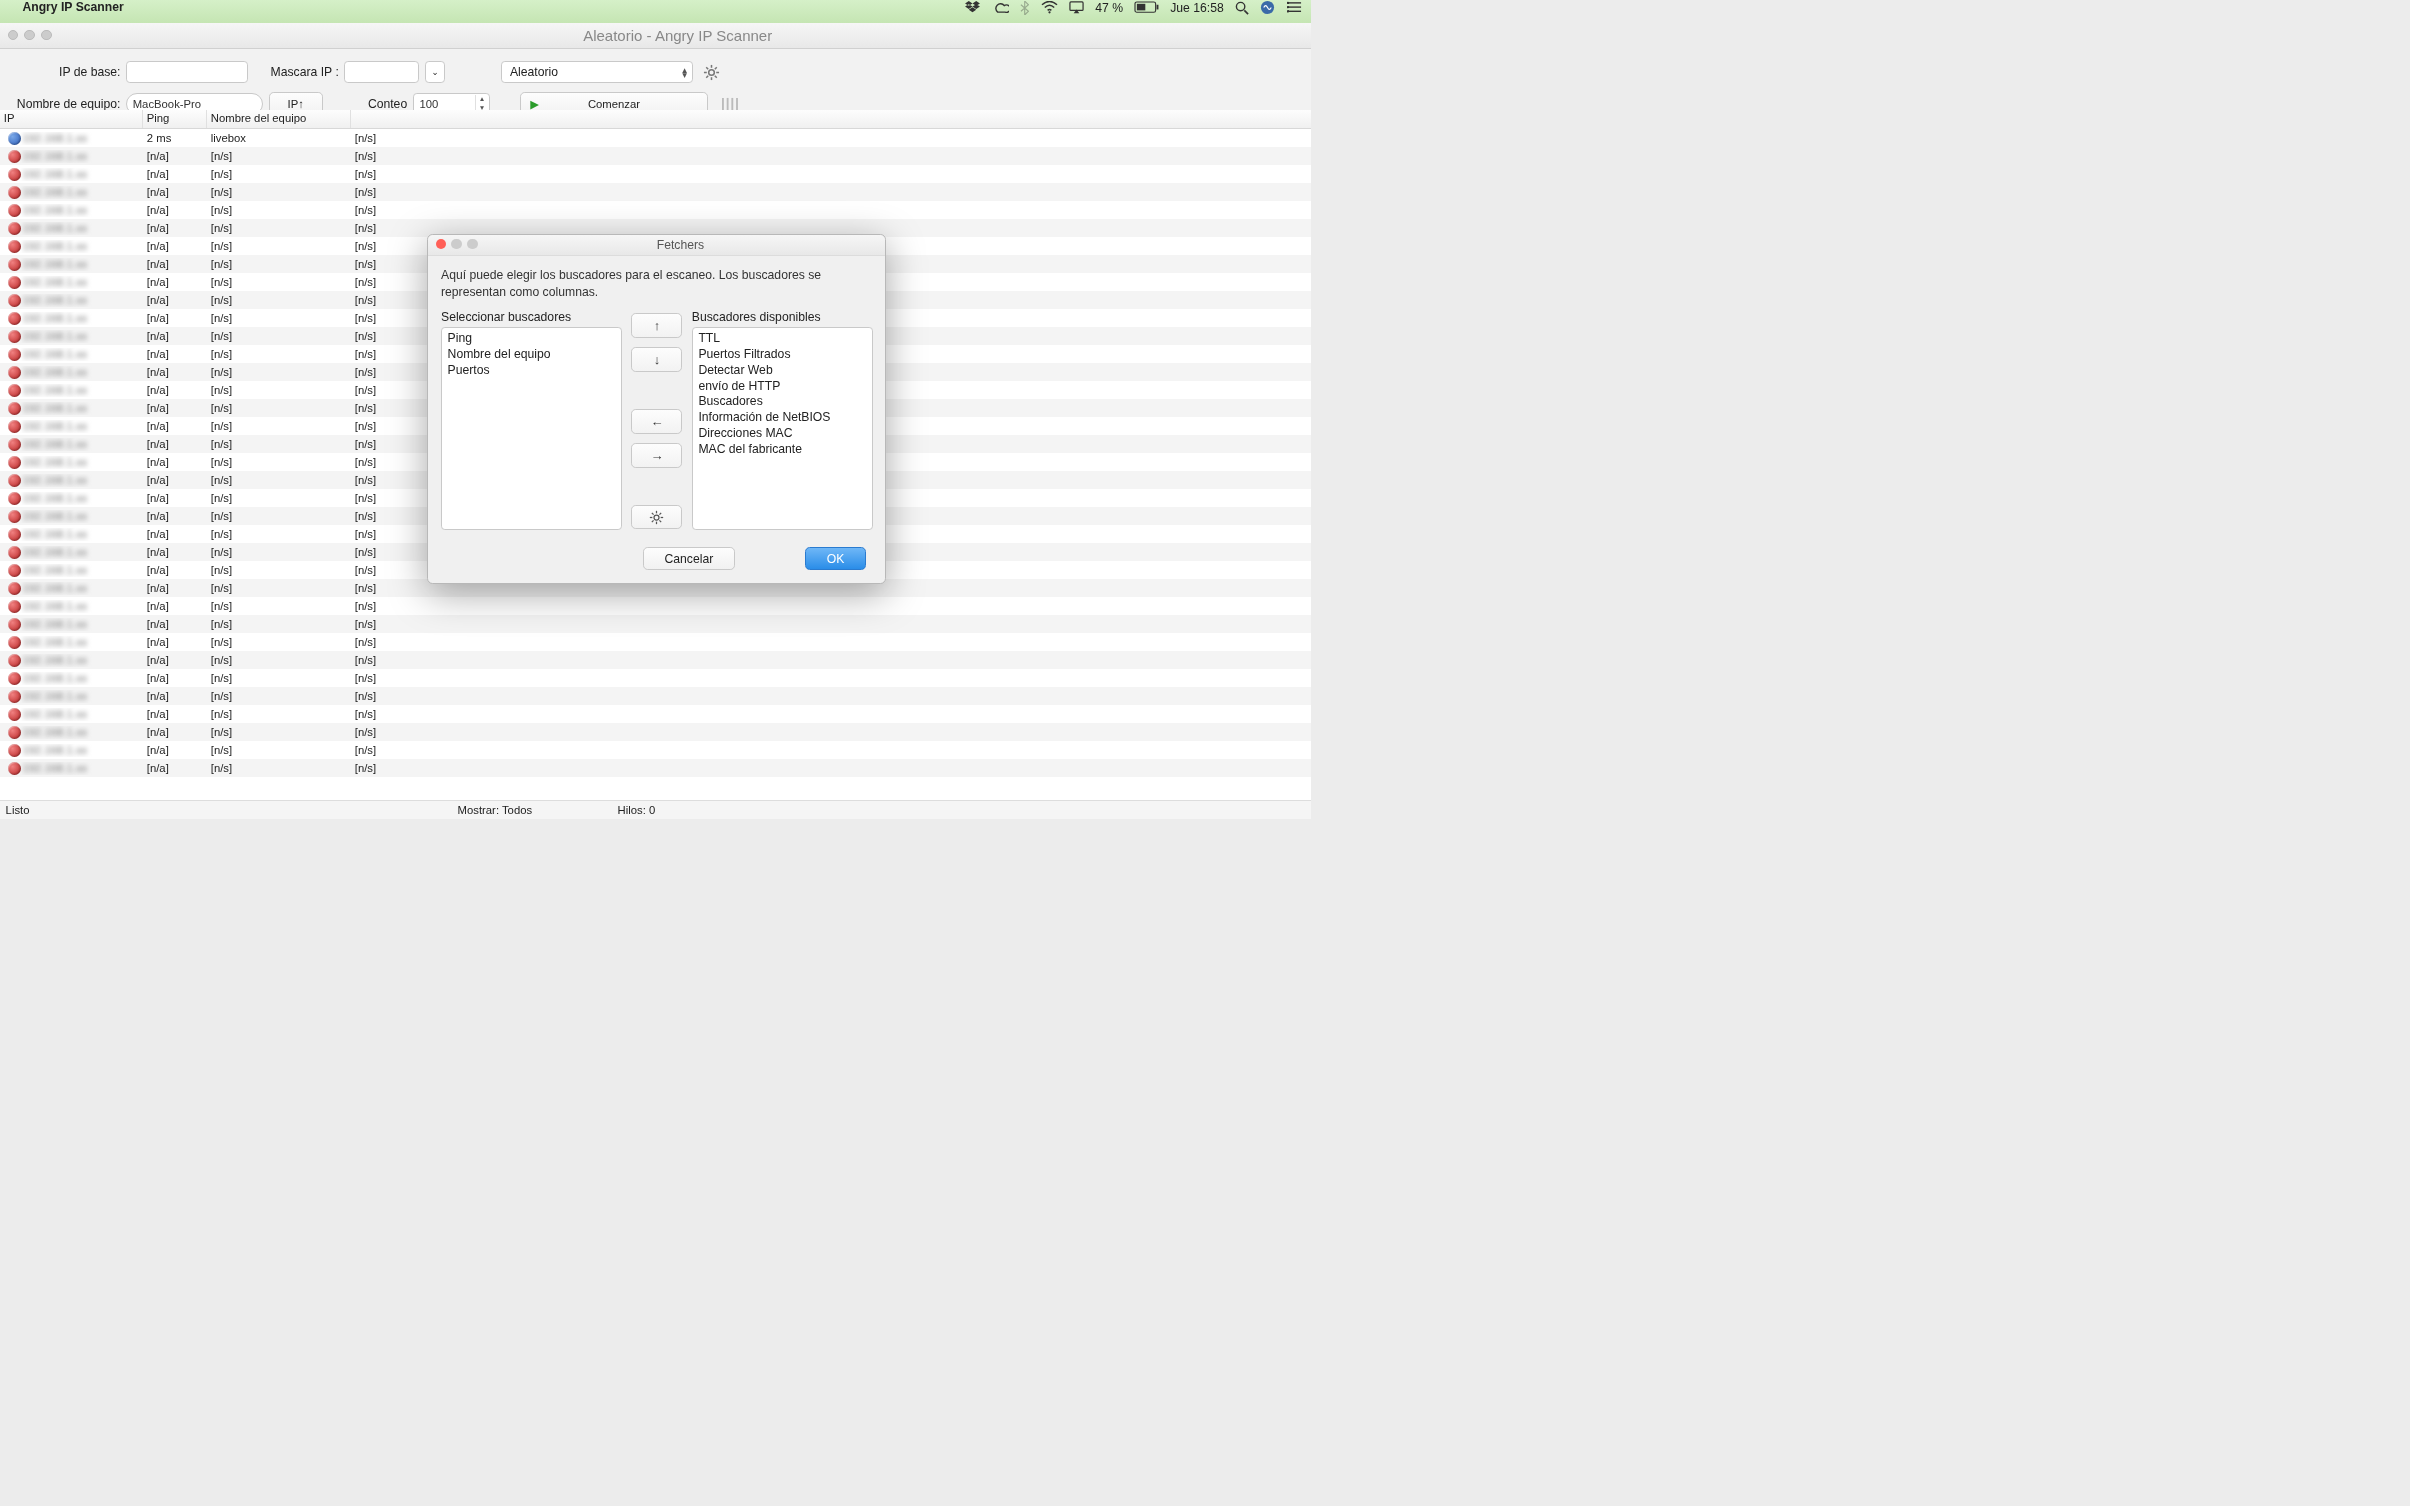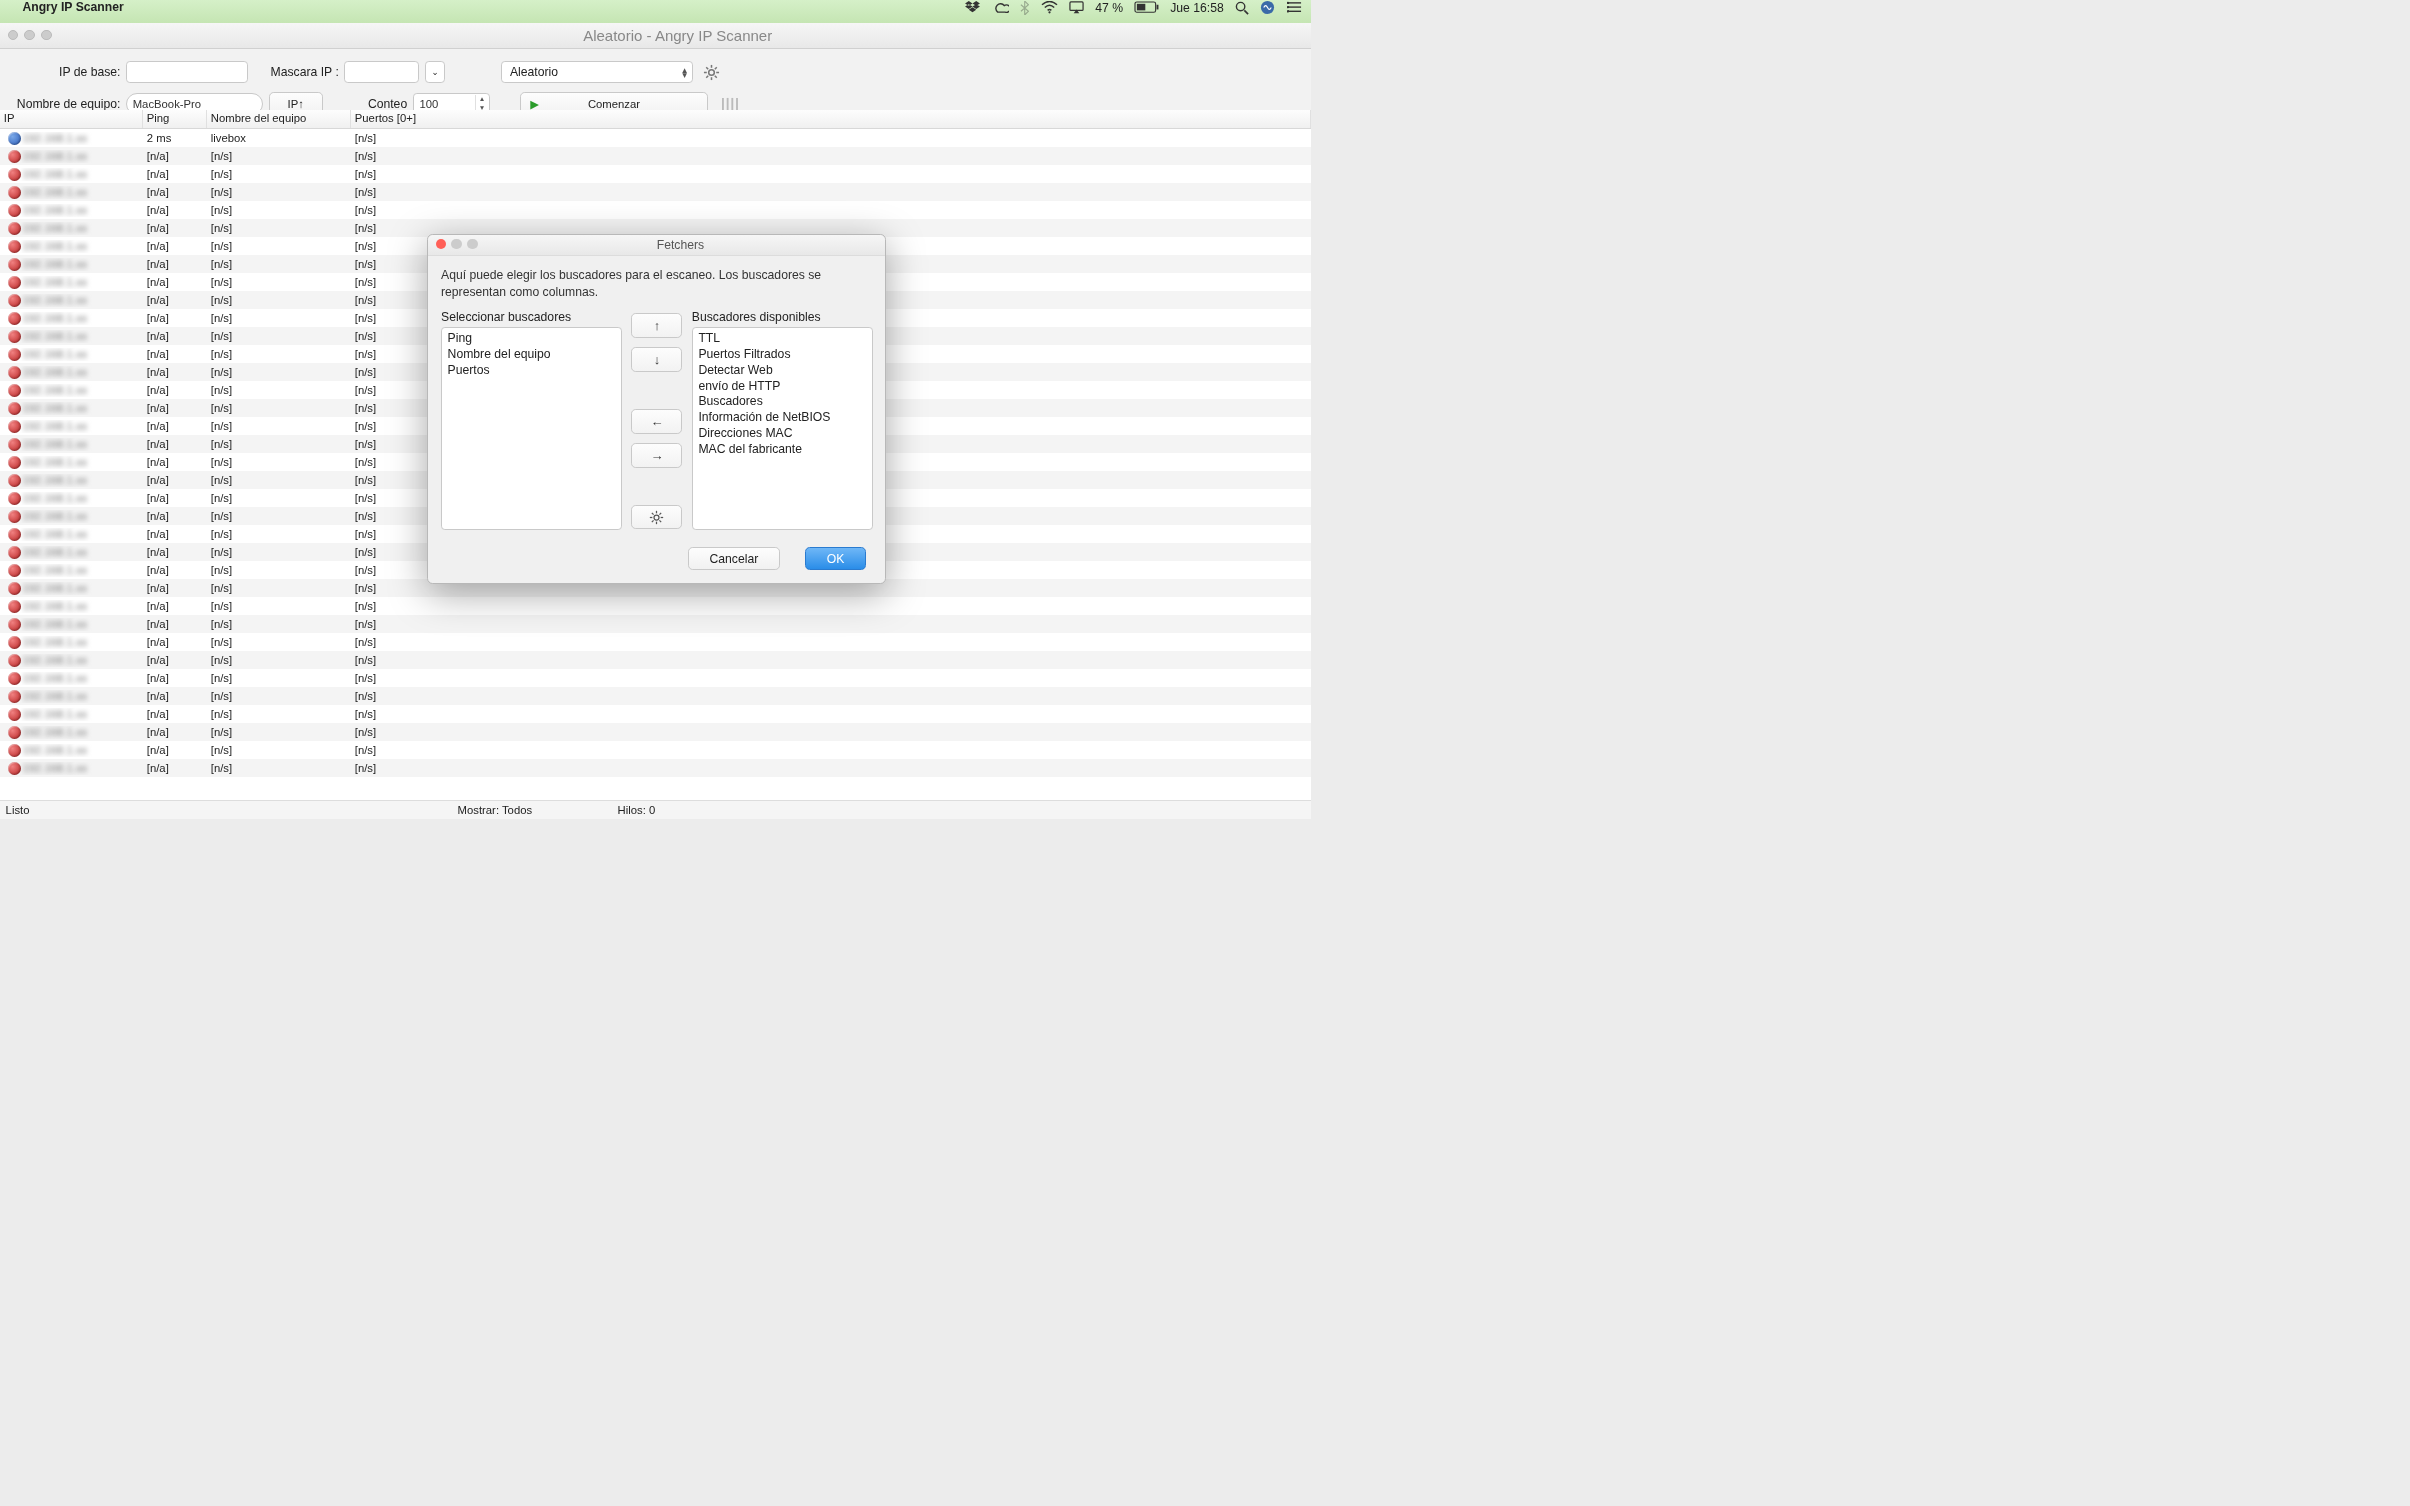--- a/index.html
+++ b/index.html
@@ -70,21 +70,21 @@
 .m-desc { line-height:1.35; margin-bottom: 9.4px; color:#333;}
 .m-cols { display:flex; gap: 9.4px; align-items:flex-start;}
 .m-col-label { font-size:12.2px; margin-bottom:3.8px;}
 .listbox { width: 181px; height: 203px; background:#fff; border:0.9px solid #c9c9c9; border-radius:3.8px; padding: 1.9px 0; font-size:12.2px;}
 .listbox div { padding: 0.9px 5.6px; }
 .mid-btns { display:flex; flex-direction:column; gap: 9.4px; padding-top: 3.8px; align-items:center;}
 .mid-btns .group2 { margin-top: 28px; display:flex; flex-direction:column; gap:9.4px;}
 .mid-btns .solo { margin-top: 28px;}
 .sq-btn { width: 51px; height: 24.5px; border:0.9px solid #c9c9c9; border-radius:4.7px; background:linear-gradient(#fdfdfd,#f2f2f2); display:flex; align-items:center; justify-content:center; font-size:13px; color:#333;}
 .m-footer { display:flex; justify-content:flex-end; gap: 24.5px; margin-top: 17px; padding-right: 5.6px;}
-.m-btn { height: 22.6px; padding: 0 21px; border-radius:4.7px; border:0.9px solid #c9c9c9; background:linear-gradient(#fdfdfd,#f1f1f1); font-size:12.2px; display:inline-flex; align-items:center;}
+.m-btn { height: 22.6px; padding: 0 21px; border-radius:4.7px; border:0.9px solid #c9c9c9; background:linear-gradient(#fdfdfd,#f1f1f1); font-size:12.2px; display:inline-flex; align-items:center;margin-left:45px;}
 .m-btn.primary { background: linear-gradient(#6fb7f7,#2a8de8); color:#fff; border-color:#2a7bd0;}
 
 .icon { display:inline-flex; }
 </style>
 </head>
 <body>
 
 <div class="menubar">
   <div class="left">
     <span class="apple"></span>
@@ -226,21 +226,20 @@
         </svg>
     </span>
   </div>
 </div>
 
 <div class="table-wrap">
   <div class="thead">
     <div class="col-ip">IP</div>
     <div class="col-ping">Ping</div>
     <div class="col-host">Nombre del equipo</div>
-    <div class="col-ports">Puertos [0+]</div>
   </div>
   <div class="tbody" id="tbody">
       <div class="row">
         <div class="col-ip" style="display:flex;align-items:center">
           <span class="status-dot dot-blue"></span>
           <span class="ip-text">192.168.1.xx</span>
         </div>
         <div class="col-ping">2 ms</div>
         <div class="col-host">livebox</div>
         <div class="col-ports">[n/s]</div>

